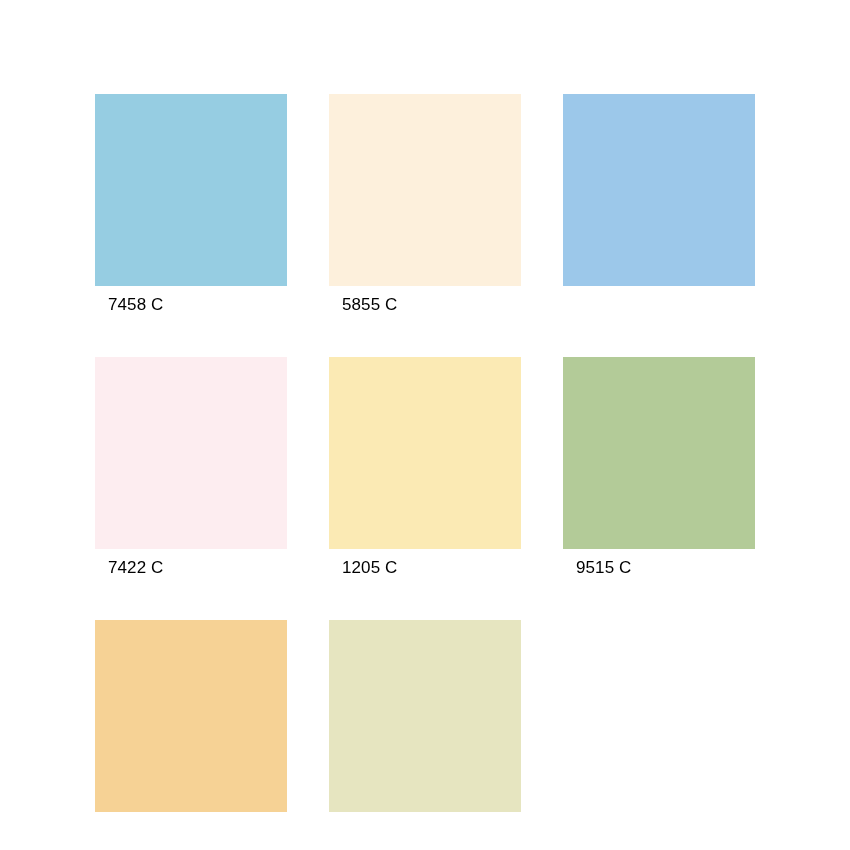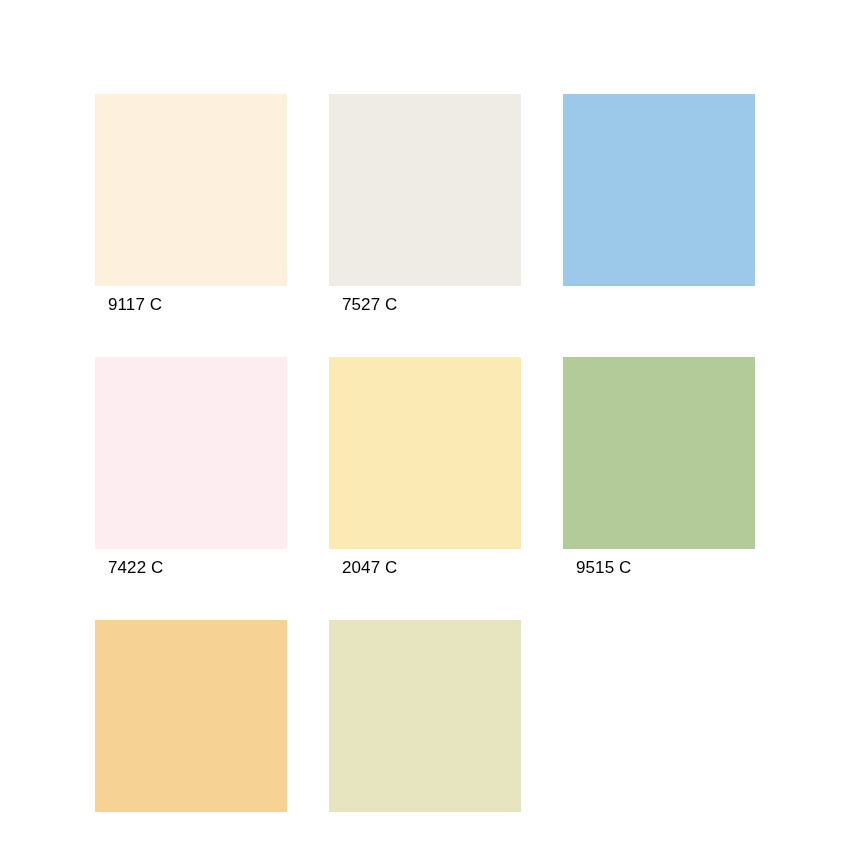--- a/index.html
+++ b/index.html
@@ -56,43 +56,43 @@
     white-space: nowrap;
   }
 </style>
 </head>
 <body style="background-color: rgb(255, 255, 255);">
 
 <div id="palette-board">
 
   <div class="swatch-grid">
 
+    <div class="swatch-cell">
+      <span class="swatch-chip" style="background-color: rgb(150, 205, 226);"></span>
+      <span class="swatch-label">7458 C</span>
+    </div>
 
     <div class="swatch-cell">
       <span class="swatch-chip" style="background-color: rgb(253, 240, 220);"></span>
-      <span class="swatch-label">9117 C</span>
+      <span class="swatch-label">5855 C</span>
     </div>
 
-    <div class="swatch-cell">
-      <span class="swatch-chip" style="background-color: rgb(239, 236, 230);"></span>
-      <span class="swatch-label">7527 C</span>
-    </div>
 
     <div class="swatch-cell">
       <span class="swatch-chip" style="background-color: rgb(156, 200, 234);"></span>
     </div>
 
     <div class="swatch-cell">
       <span class="swatch-chip" style="background-color: rgb(253, 237, 240);"></span>
       <span class="swatch-label">7422 C</span>
     </div>
 
     <div class="swatch-cell">
       <span class="swatch-chip" style="background-color: rgb(251, 234, 180);"></span>
-      <span class="swatch-label">2047 C</span>
+      <span class="swatch-label">1205 C</span>
     </div>
 
     <div class="swatch-cell">
       <span class="swatch-chip" style="background-color: rgb(179, 203, 152);"></span>
       <span class="swatch-label">9515 C</span>
     </div>
 
     <div class="swatch-cell">
       <span class="swatch-chip" style="background-color: rgb(246, 210, 149);"></span>
     </div>

